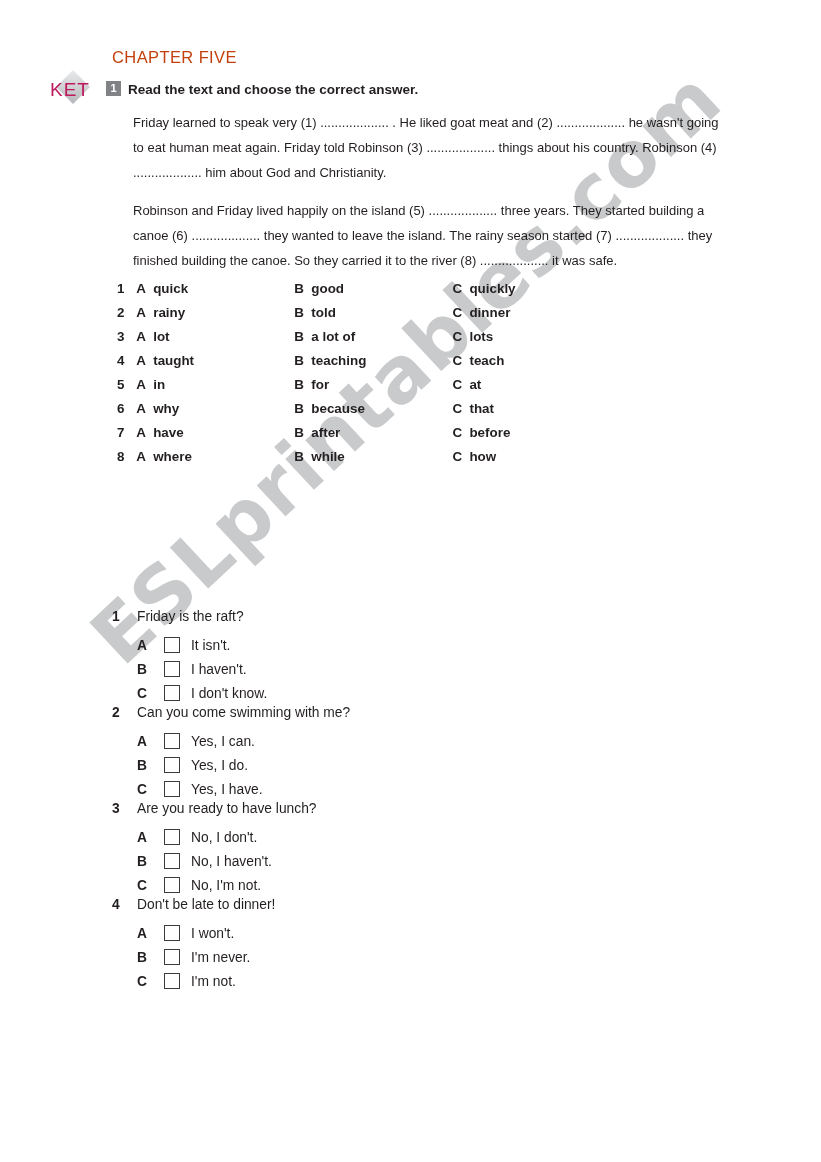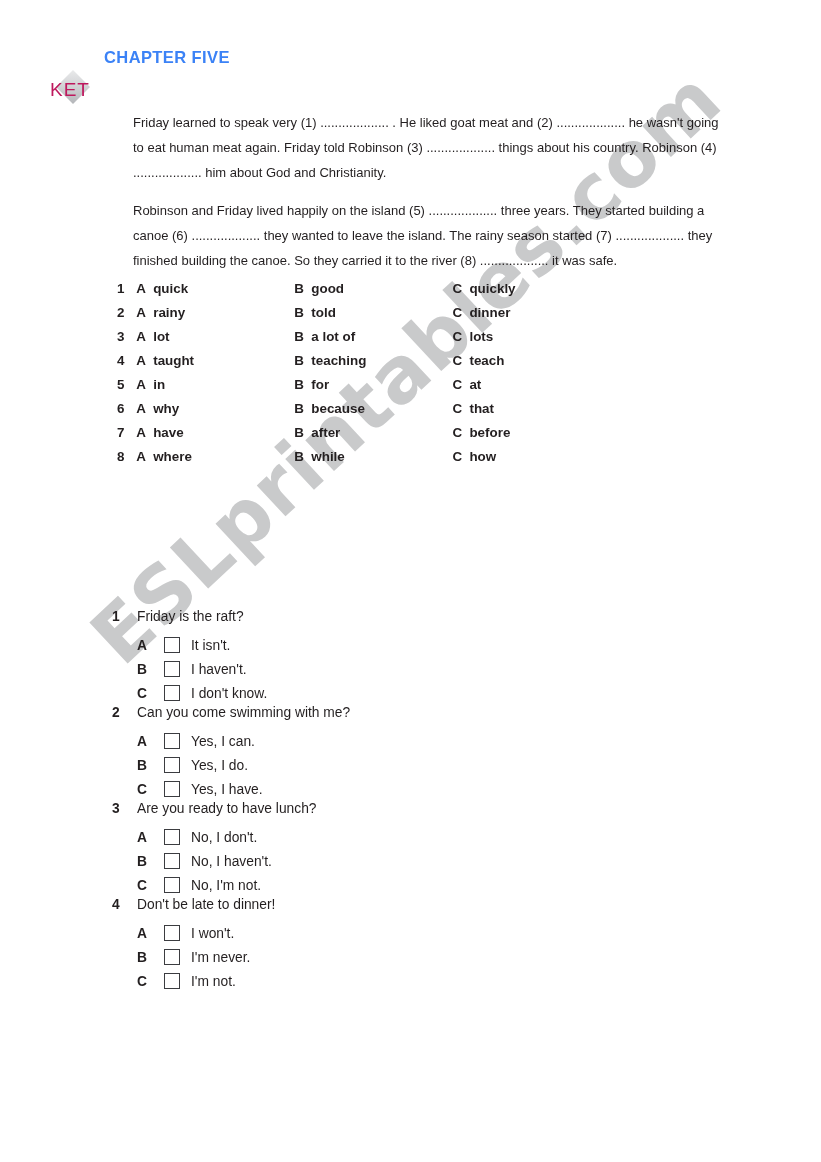--- a/index.html
+++ b/index.html
@@ -54,26 +54,26 @@
 
   
   .content {
     position: absolute;
     inset: 0;
     z-index: 10;
   }
 
   .chapter-title {
     position: absolute;
-    left: 104px;
+    left: 112px;
     top: 48px;
     font-size: 16.5px;
-    font-weight: 700;
+    font-weight: 400;
     letter-spacing: 0.4px;
-    color: #3b82f6;
+    color: #c2410c;
   }
 
   
   .ket-logo {
     position: absolute;
     left: 50px;
     top: 79px;
     width: 52px;
     height: 26px;
   }
@@ -225,20 +225,23 @@
 
   <div class="content">
 
     <div class="chapter-title">CHAPTER FIVE</div>
 
     <div class="ket-logo">
       <div class="ket-diamond"></div>
       <div class="ket-letters">KET</div>
     </div>
 
+    <div class="ex1-head">
+      <span class="ex-badge">1</span><span>Read the text and choose the correct answer.</span>
+    </div>
 
     <div class="para para-1">Friday learned to speak very (1) ................... . He liked goat meat and (2) ................... he wasn't going to eat human meat again. Friday told Robinson (3) ................... things about his country. Robinson (4) ................... him about God and Christianity.</div>
     <div class="para para-2">Robinson and Friday lived happily on the island (5) ................... three years. They started building a canoe (6) ................... they wanted to leave the island. The rainy season started (7) ................... they finished building the canoe. So they carried it to the river (8) ................... it was safe.</div>
 
     <div class="options">
 
       <div class="opt-row">
         <div class="opt-num">1</div>
         <div class="opt-cell cell-a">
           <span class="opt-letter">A</span>

